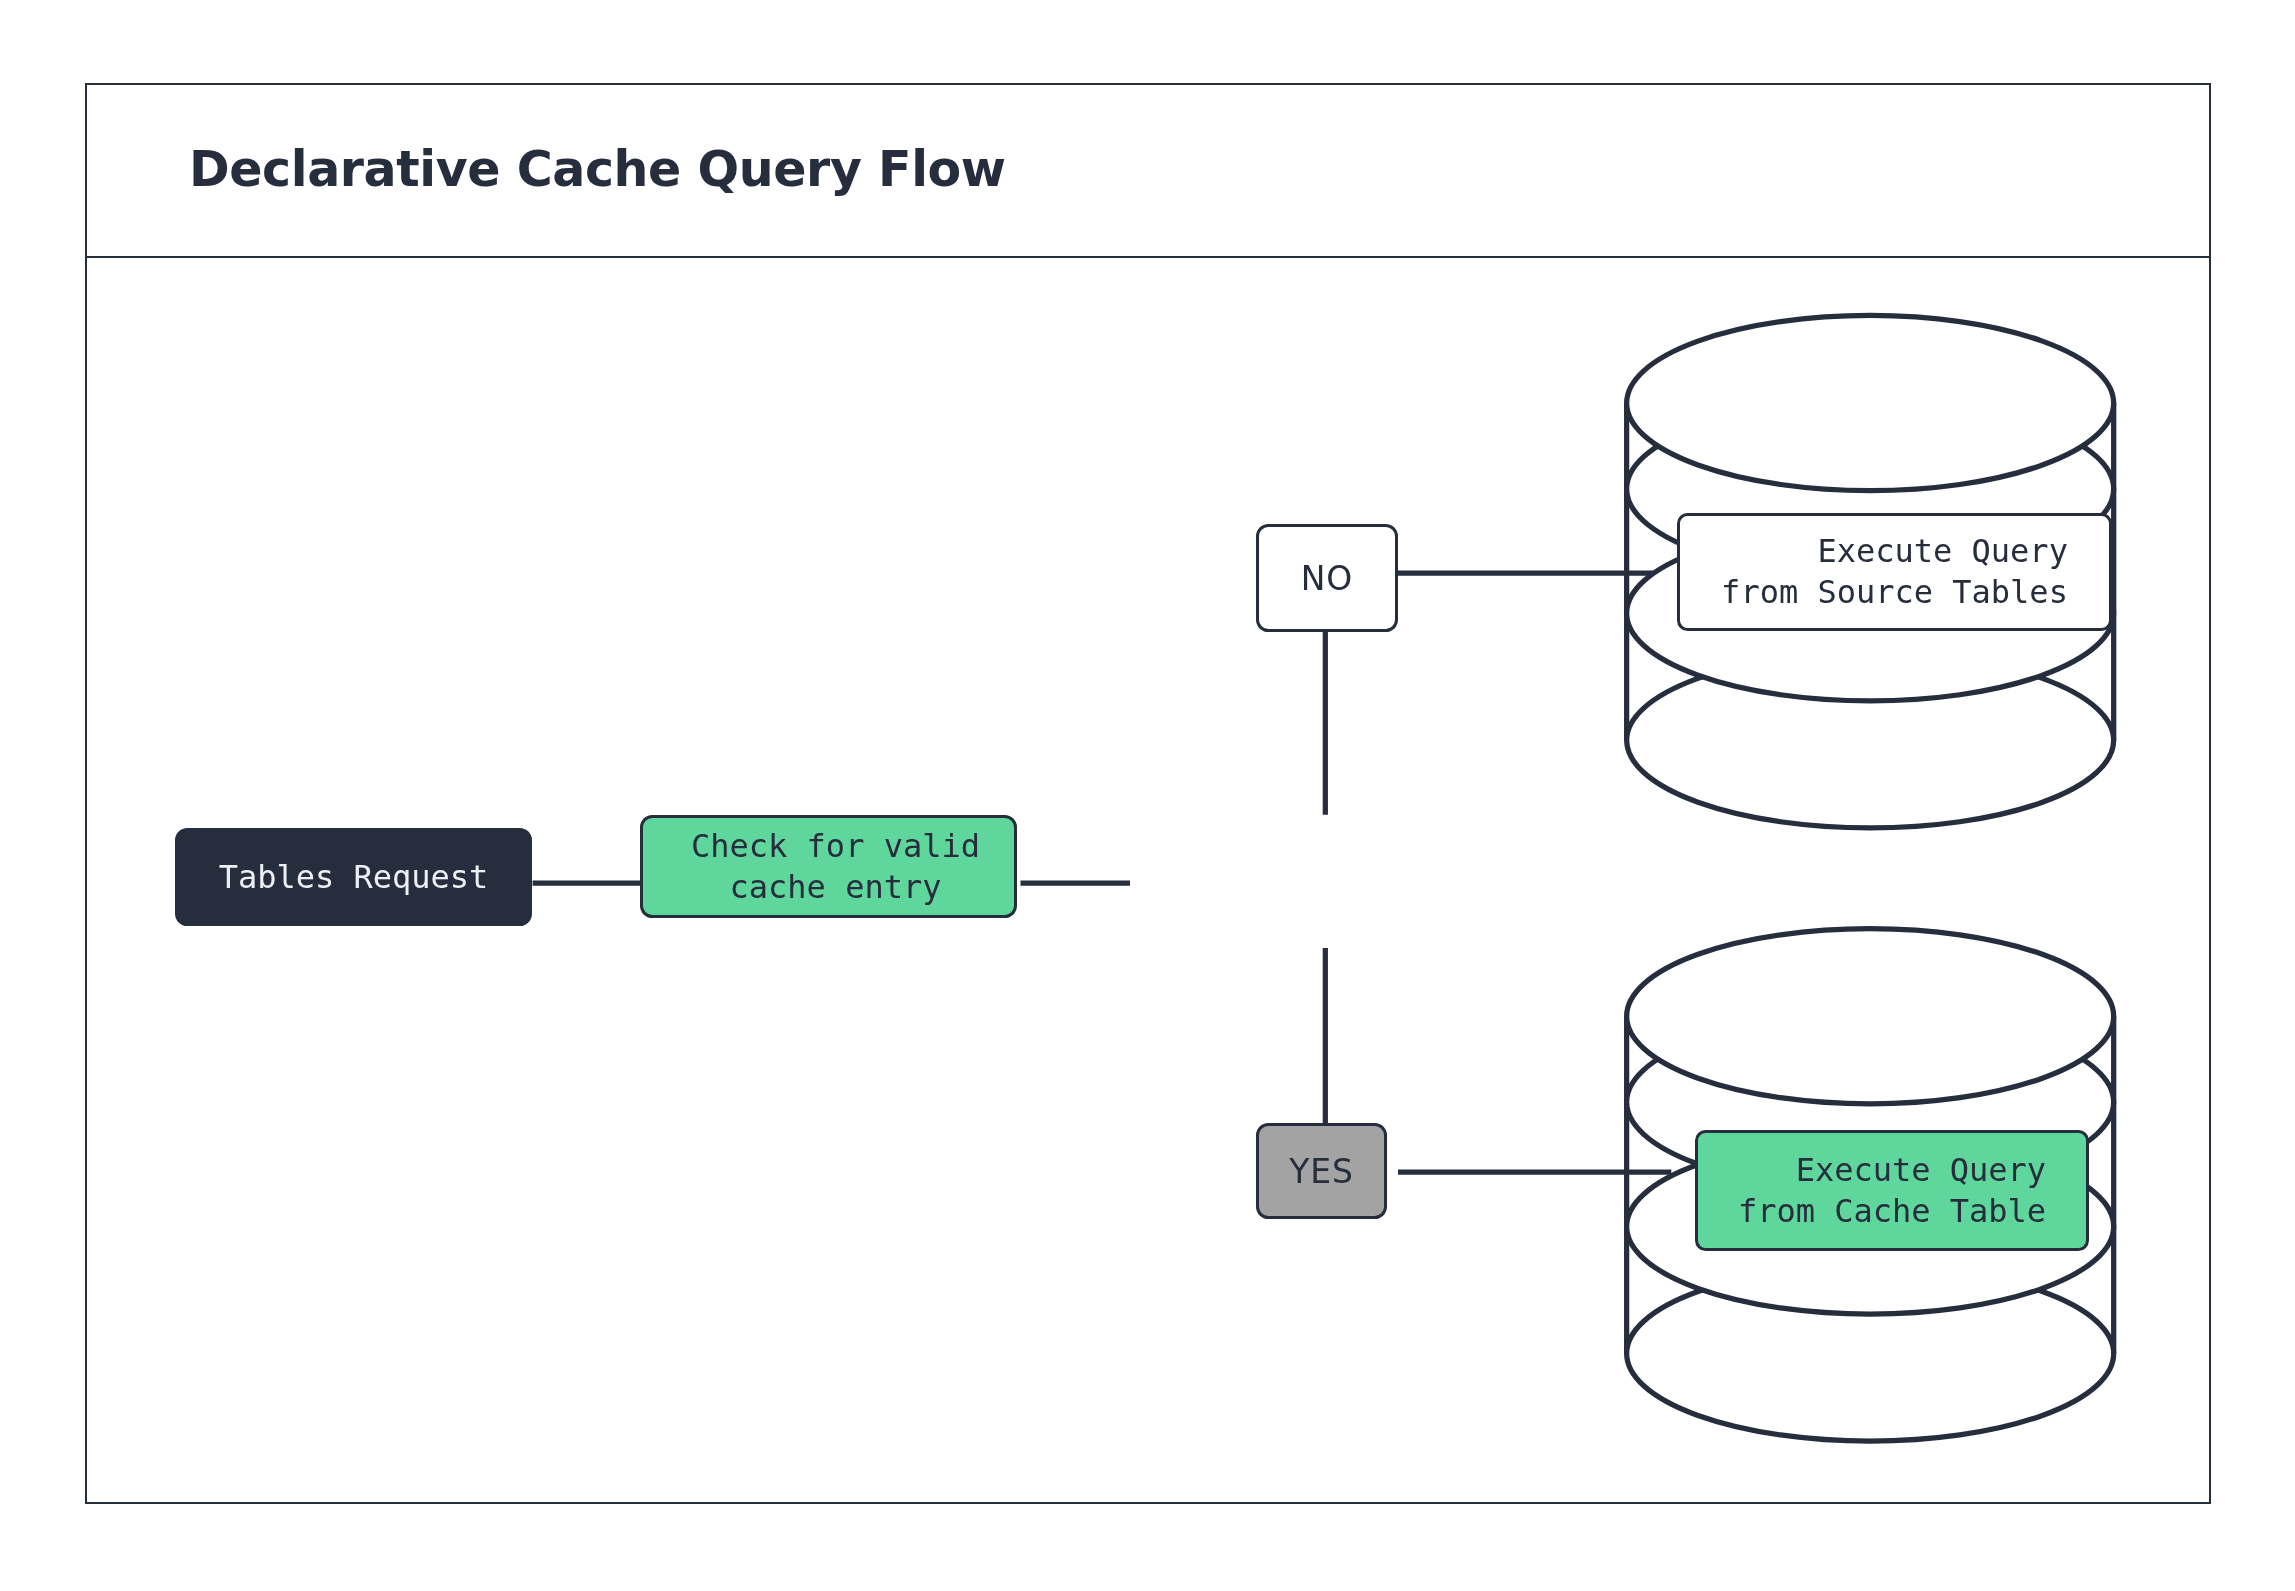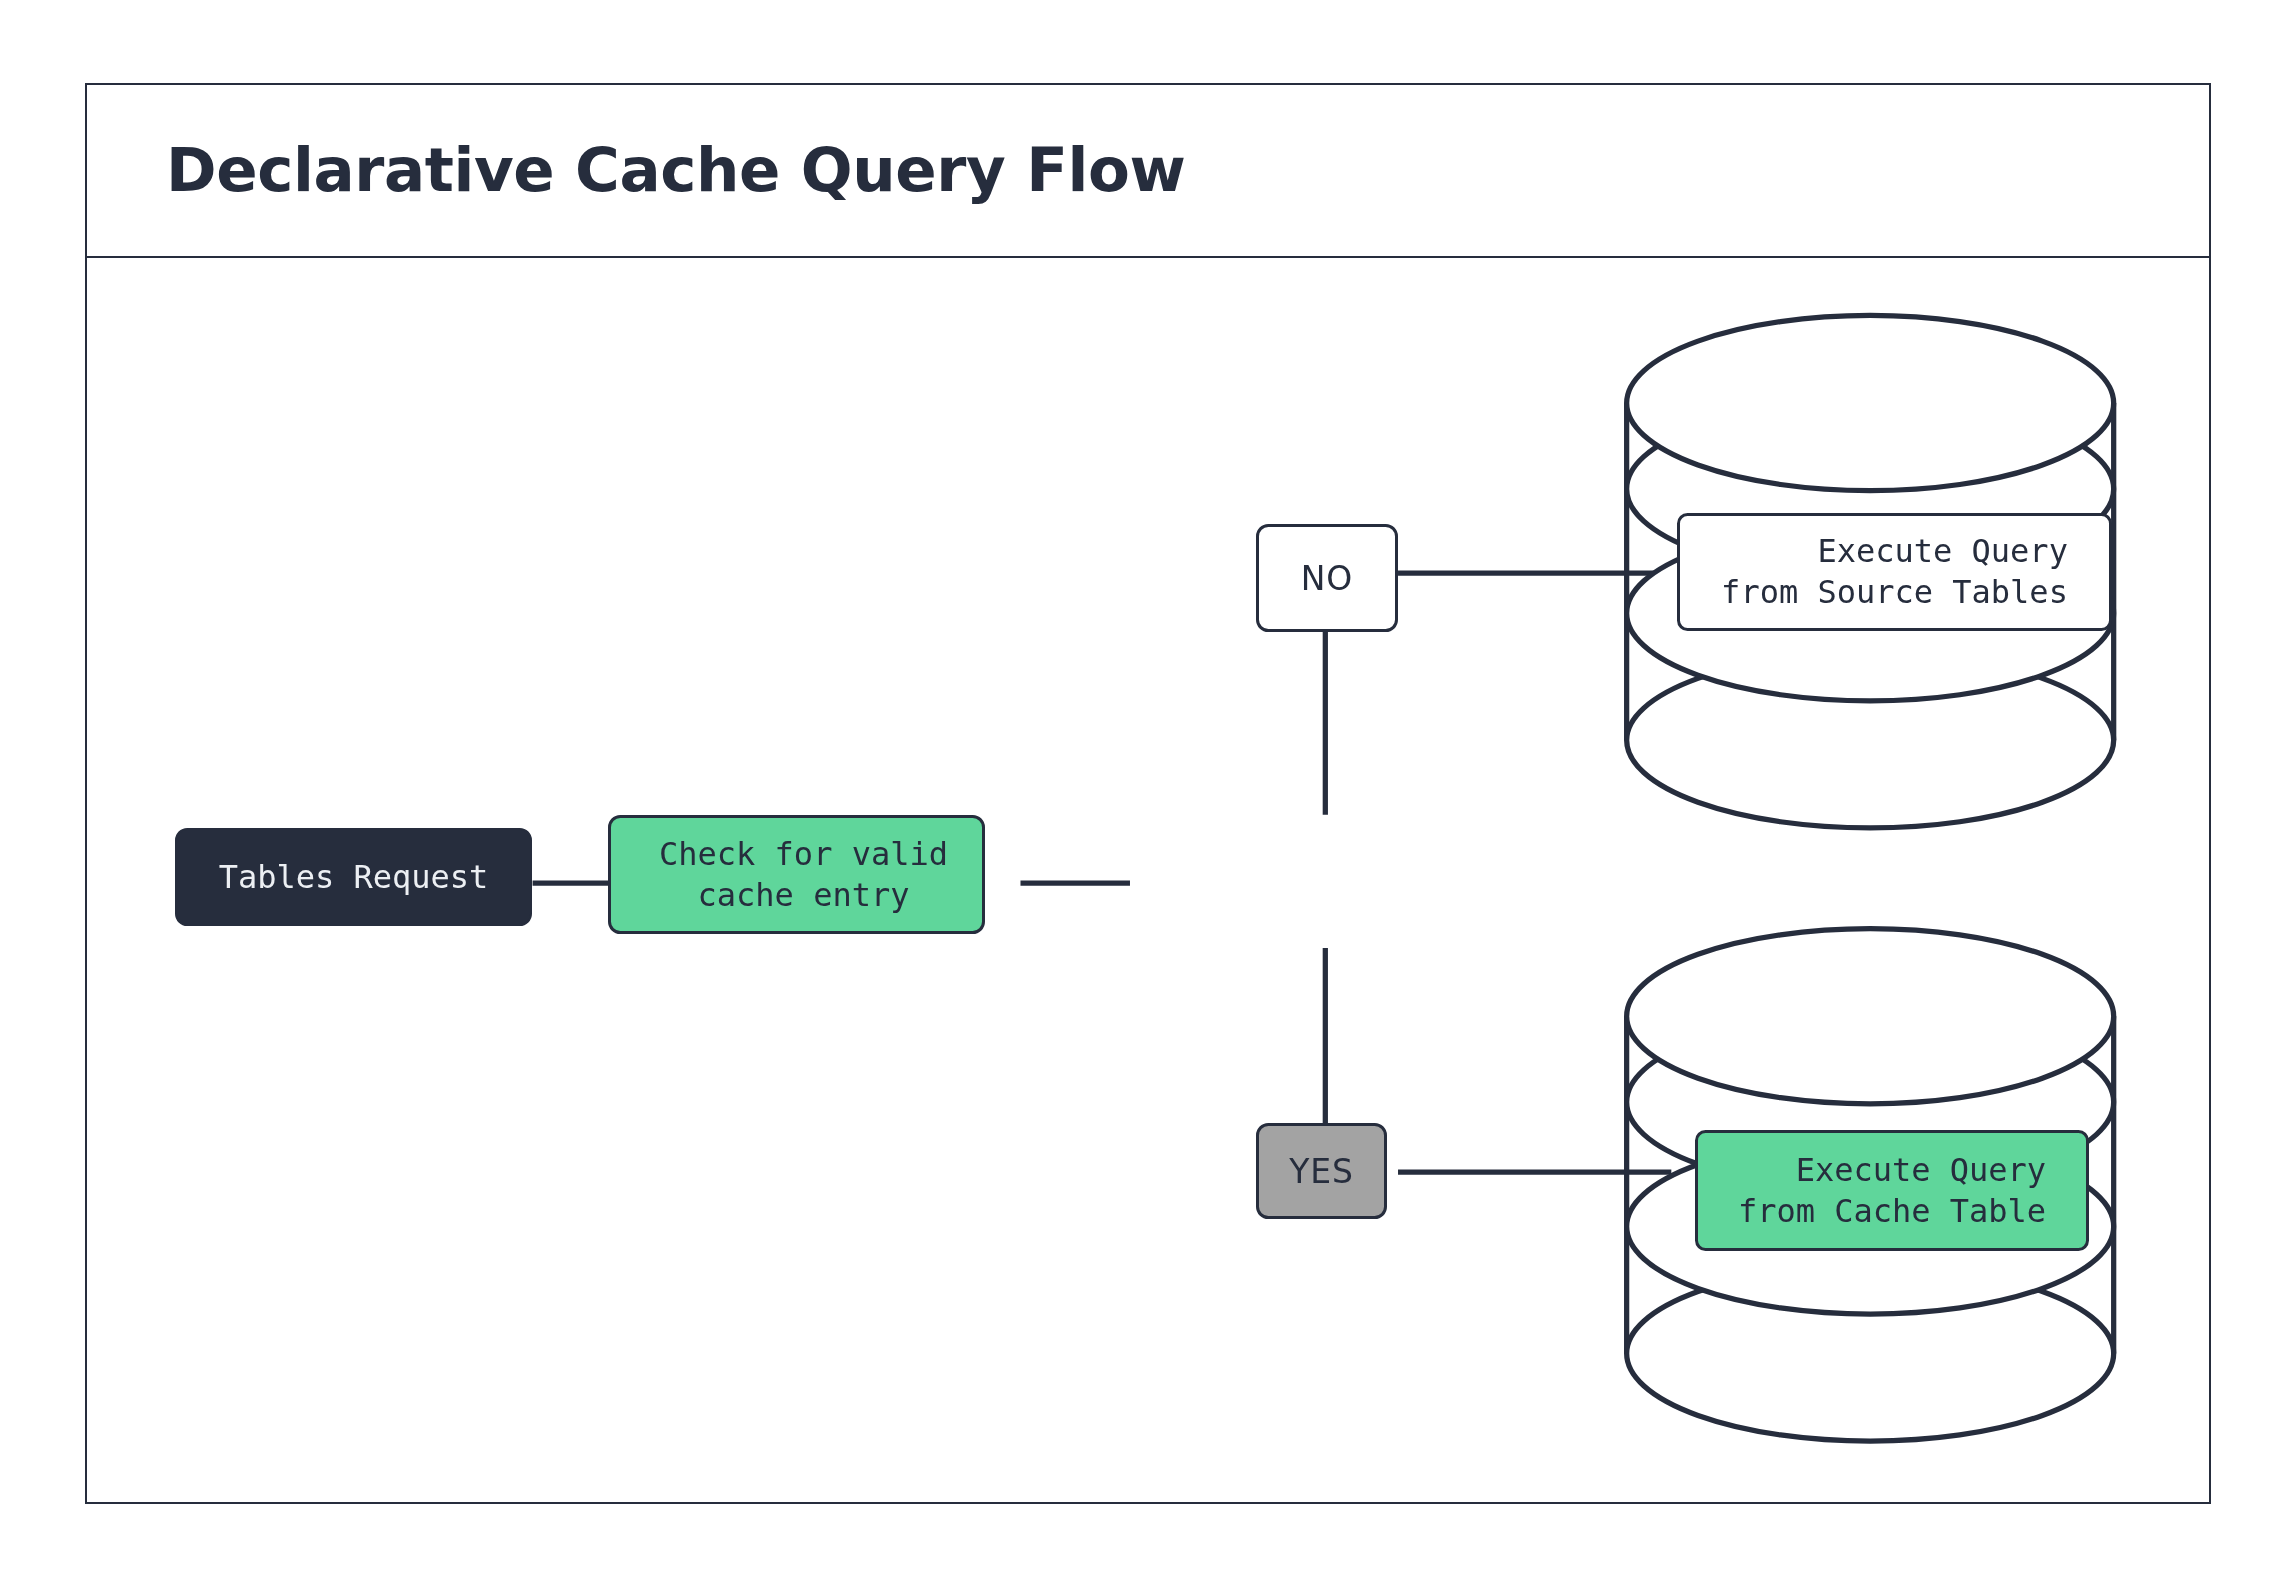--- a/index.html
+++ b/index.html
@@ -38,24 +38,24 @@
     left: 85px;
     top: 83px;
     width: 2126px;
     height: 175px;
     box-sizing: border-box;
     border-bottom: 2.6px solid #262d3d;
     display: flex;
     align-items: center;
   }
   .title-text {
-    margin-left: 81px;
+    margin-left: 104px;
     font-family: "DejaVu Sans", sans-serif;
     font-weight: 700;
-    font-size: 61px;
+    font-size: 49px;
     letter-spacing: -0.4px;
     color: #262d3d;
     white-space: nowrap;
   }
 
   
   #canvas {
     position: absolute;
     left: 0;
     top: 0;
@@ -86,21 +86,21 @@
   }
   .node.green {
     background: #5fd69b;
     color: #262d3d;
     border: 3.5px solid #262d3d;
     border-radius: 12.3px;
   }
 
   
   #node-query-request { left: 175px;  top: 828px;  width: 357px;  height: 98px; }
-  #node-check-cache   { left: 608px;  top: 815px;  width: 377px;  height: 119px; padding-left: 14px; }
+  #node-check-cache   { left: 640px;  top: 815px;  width: 377px;  height: 103px; padding-left: 14px; }
   #node-decision      { left: 1130px; top: 815px;  width: 406px;  height: 133px; }
 
   
   .branch-label {
     position: absolute;
     box-sizing: border-box;
     display: flex;
     align-items: center;
     justify-content: center;
     font-family: "DejaVu Sans", sans-serif;

